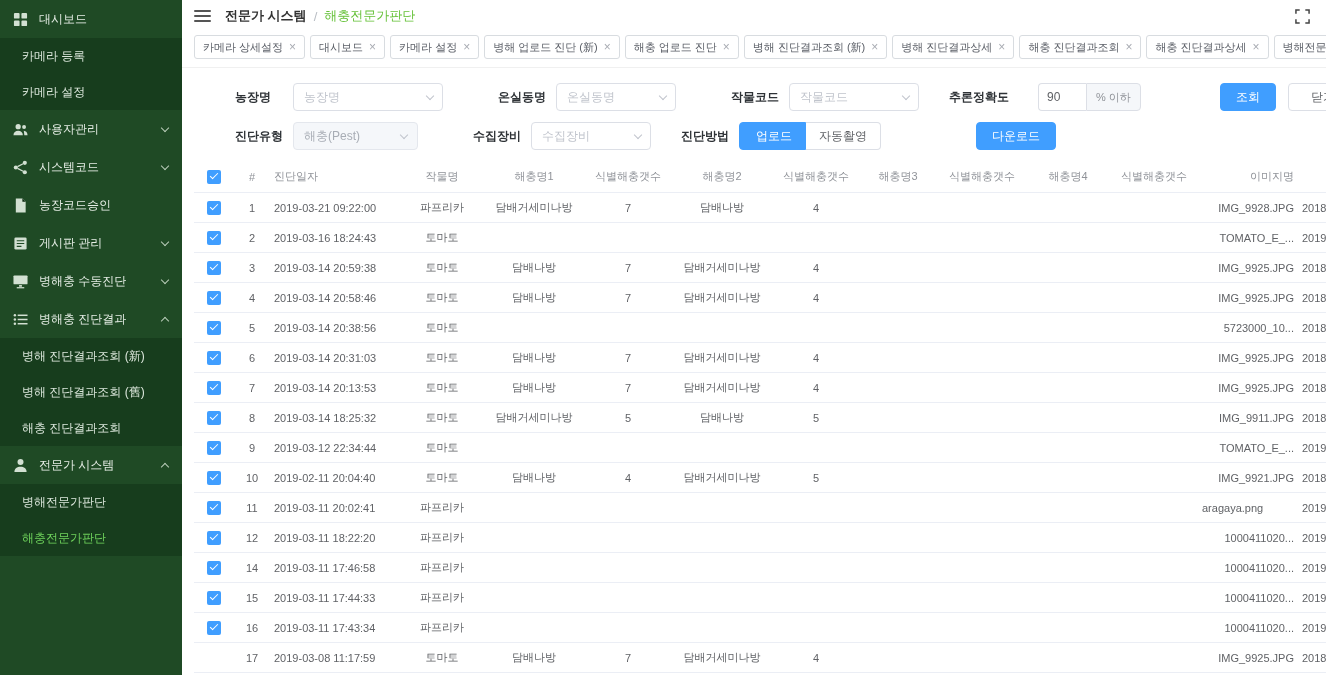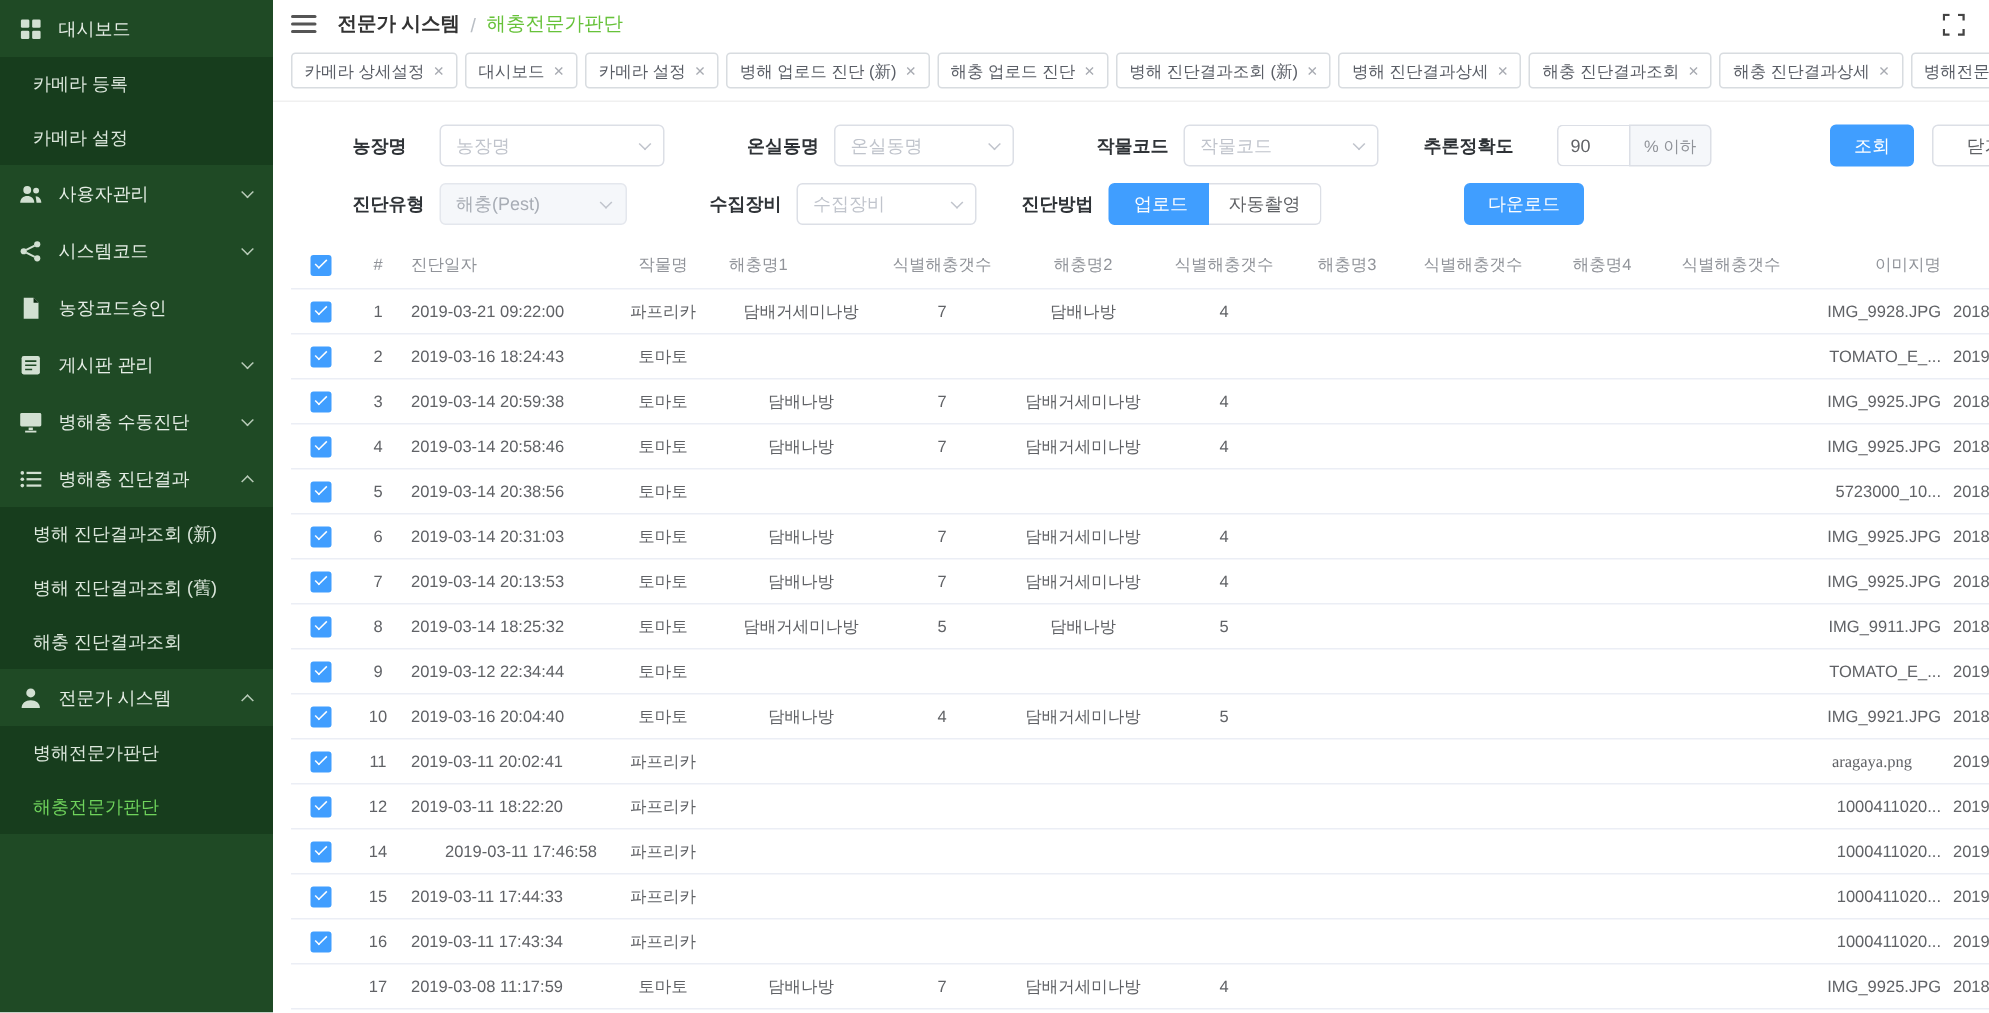--- a/index.html
+++ b/index.html
@@ -333,21 +333,21 @@
           <col style="width: 88px;">
           <col style="width: 100px;">
           <col style="width: 28px;">
         </colgroup>
         <thead>
           <tr>
             <th style="text-align: center;"><span class="cb"></span></th>
             <th style="text-align: center;">#</th>
             <th style="text-align: left;">진단일자</th>
             <th style="text-align: center;">작물명</th>
-            <th style="text-align: left;">해충명1</th>
+            <th style="text-align: center;">해충명1</th>
             <th style="text-align: center;">식별해충갯수</th>
             <th style="text-align: center;">해충명2</th>
             <th style="text-align: center;">식별해충갯수</th>
             <th style="text-align: center;">해충명3</th>
             <th style="text-align: center;">식별해충갯수</th>
             <th style="text-align: center;">해충명4</th>
             <th style="text-align: center;">식별해충갯수</th>
             <th style="text-align: right;">이미지명</th>
             <th style="text-align: left;"></th>
           </tr>
@@ -493,21 +493,21 @@
             <td style="text-align: center;"></td>
             <td style="text-align: center;"></td>
             <td style="text-align: center;"></td>
             <td style="text-align: center;"></td>
             <td style="text-align: right;">TOMATO_E_...</td>
             <td style="text-align: left;">2019</td>
           </tr>
           <tr>
             <td style="text-align: center;"><span class="cb"></span></td>
             <td style="text-align: center;">10</td>
-            <td style="text-align: left;">2019-03-16 20:04:40</td>
+            <td style="text-align: left;">2019-02-11 20:04:40</td>
             <td style="text-align: center;">토마토</td>
             <td style="text-align: center;">담배나방</td>
             <td style="text-align: center;">4</td>
             <td style="text-align: center;">담배거세미나방</td>
             <td style="text-align: center;">5</td>
             <td style="text-align: center;"></td>
             <td style="text-align: center;"></td>
             <td style="text-align: center;"></td>
             <td style="text-align: center;"></td>
             <td style="text-align: right;">IMG_9921.JPG</td>
@@ -519,21 +519,21 @@
             <td style="text-align: left;">2019-03-11 20:02:41</td>
             <td style="text-align: center;">파프리카</td>
             <td style="text-align: center;"></td>
             <td style="text-align: center;"></td>
             <td style="text-align: center;"></td>
             <td style="text-align: center;"></td>
             <td style="text-align: center;"></td>
             <td style="text-align: center;"></td>
             <td style="text-align: center;"></td>
             <td style="text-align: center;"></td>
-            <td style="text-align: center; font-family: Liberation Serif, serif;">aragaya.png</td>
+            <td style="text-align: left;">aragaya.png</td>
             <td style="text-align: left;">2019</td>
           </tr>
           <tr>
             <td style="text-align: center;"><span class="cb"></span></td>
             <td style="text-align: center;">12</td>
             <td style="text-align: left;">2019-03-11 18:22:20</td>
             <td style="text-align: center;">파프리카</td>
             <td style="text-align: center;"></td>
             <td style="text-align: center;"></td>
             <td style="text-align: center;"></td>
@@ -541,21 +541,21 @@
             <td style="text-align: center;"></td>
             <td style="text-align: center;"></td>
             <td style="text-align: center;"></td>
             <td style="text-align: center;"></td>
             <td style="text-align: right;">1000411020...</td>
             <td style="text-align: left;">2019</td>
           </tr>
           <tr>
             <td style="text-align: center;"><span class="cb"></span></td>
             <td style="text-align: center;">14</td>
-            <td style="text-align: right;">2019-03-11 17:46:58</td>
+            <td style="text-align: left;">2019-03-11 17:46:58</td>
             <td style="text-align: center;">파프리카</td>
             <td style="text-align: center;"></td>
             <td style="text-align: center;"></td>
             <td style="text-align: center;"></td>
             <td style="text-align: center;"></td>
             <td style="text-align: center;"></td>
             <td style="text-align: center;"></td>
             <td style="text-align: center;"></td>
             <td style="text-align: center;"></td>
             <td style="text-align: right;">1000411020...</td>

